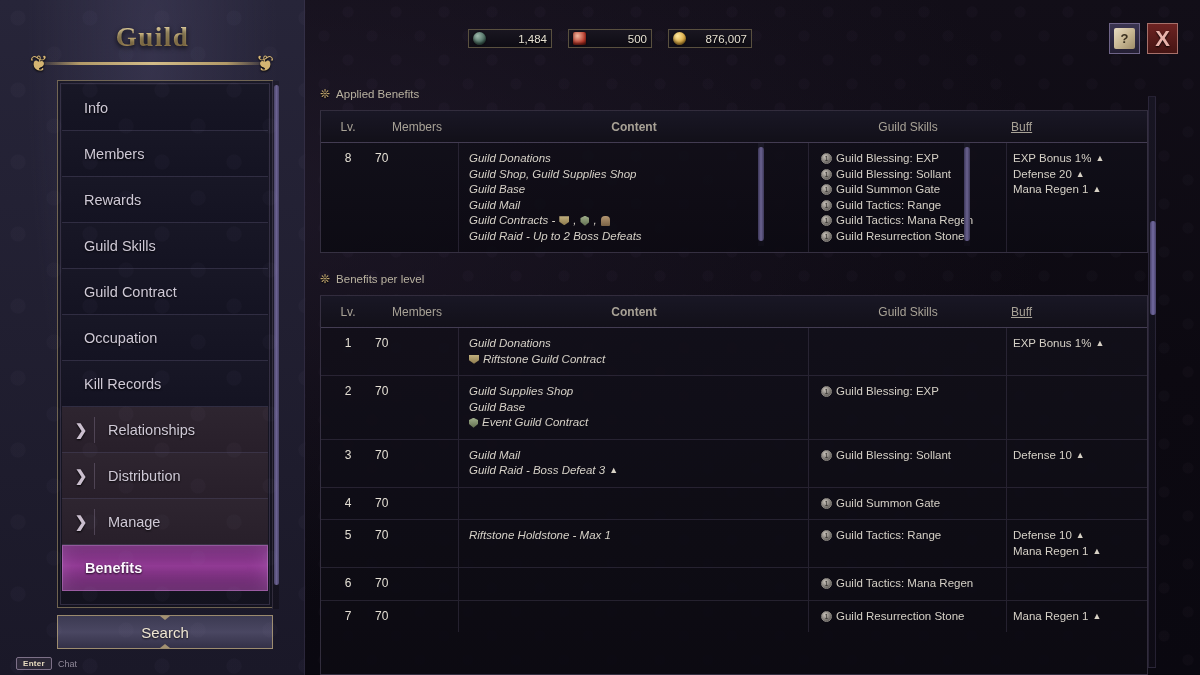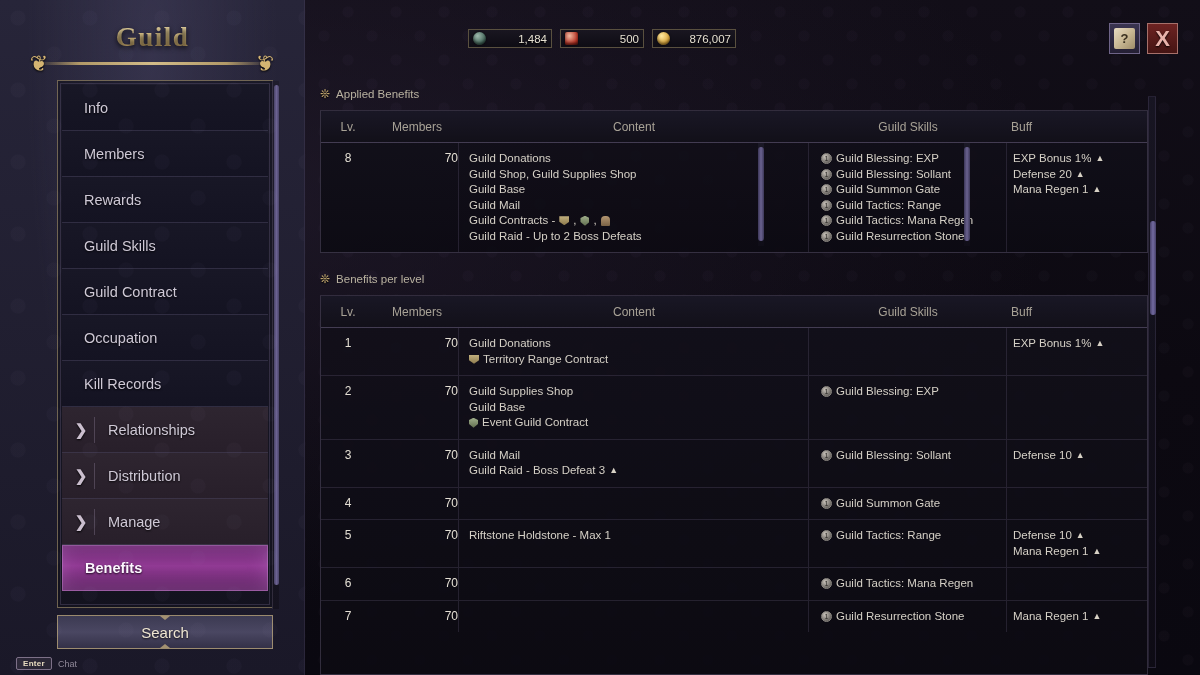--- a/index.html
+++ b/index.html
@@ -160,21 +160,21 @@
     background:#2a2636;
     border:1px solid #7d7088;
     border-radius:2px;
     letter-spacing:0.3px;
   }
   .chat-label { color:#8f8898; font-size:9px; }
 
   
   .currency-bar {
     position:absolute; left:468px; top:29px;
-    display:flex; gap:8px;
+    display:flex; gap:16px;
   }
   .currency {
     display:flex; align-items:center;
     width:84px; height:19px;
     background: linear-gradient(180deg,#191620 0%, #0e0c14 100%);
     border:1px solid #59503f;
     padding:0 4px;
   }
   .currency .cicon {
     width:13px; height:13px; border-radius:50%;
@@ -237,35 +237,35 @@
     background: linear-gradient(180deg, rgba(18,16,26,0.92), rgba(12,10,18,0.92));
   }
   .thead {
     display:flex; height:32px; align-items:center;
     background: linear-gradient(180deg,#191725 0%,#121019 100%);
     border-bottom:1px solid rgba(130,118,150,0.4);
     color:#a8a296; font-size:12px;
   }
   .th-lv      { width:54px;  text-align:center; }
   .th-members { width:84px;  text-align:center; }
-  .th-content { width:350px; text-align:center; }
+  .th-content { width:350px; text-align:center;font-weight:bold; }
   .th-skills  { width:198px; text-align:center; }
-  .th-buff    { width:140px; text-align:left; padding-left:4px; }
+  .th-buff    { width:140px; text-align:left; padding-left:4px;text-decoration:underline; }
 
   .trow { display:flex; border-bottom:1px solid rgba(90,82,110,0.32); }
   .trow:last-child { border-bottom:none; }
   .td {
     padding:8px 0 8px 0;
     font-size:11.5px;
     color:#d5d0c6;
   }
   .td-lv      { width:54px;  text-align:center; color:#e4dfd4; font-size:12px; }
-  .td-members { width:84px;  text-align:right; color:#e4dfd4; font-size:12px;
+  .td-members { width:84px;  text-align:left; color:#e4dfd4; font-size:12px;
                 border-right:1px solid rgba(90,82,110,0.32); }
-  .td-content { width:350px; padding-left:10px; border-right:1px solid rgba(90,82,110,0.32); }
+  .td-content { width:350px; padding-left:10px; border-right:1px solid rgba(90,82,110,0.32);font-style:italic; }
   .td-skills  { width:198px; padding-left:12px; border-right:1px solid rgba(90,82,110,0.32); }
   .td-buff    { width:140px; padding-left:6px; }
 
   .line { line-height:15.5px; display:flex; align-items:center; gap:4px; white-space:nowrap; }
   .line + .line { margin-top:0px; }
 
   
   .ico { display:inline-block; flex:0 0 auto; }
   .ico-banner {
     width:10px; height:9px;
@@ -523,21 +523,21 @@
         <div id="perlevel-body">
             <div class="trow">
               <div class="td td-lv">1</div>
               <div class="td td-members">70</div>
               <div class="td td-content">
                 <div class="line">
                   <span>Guild Donations</span>
                 </div>
                 <div class="line">
                   <span class="ico ico-banner"></span>
-                  <span>Territory Range Contract</span>
+                  <span>Riftstone Guild Contract</span>
                 </div>
               </div>
               <div class="td td-skills"></div>
               <div class="td td-buff">
                 <div class="line">
                   <span>EXP Bonus 1%</span>
                   <span class="up-arrow">▲</span>
                 </div>
               </div>
             </div>

